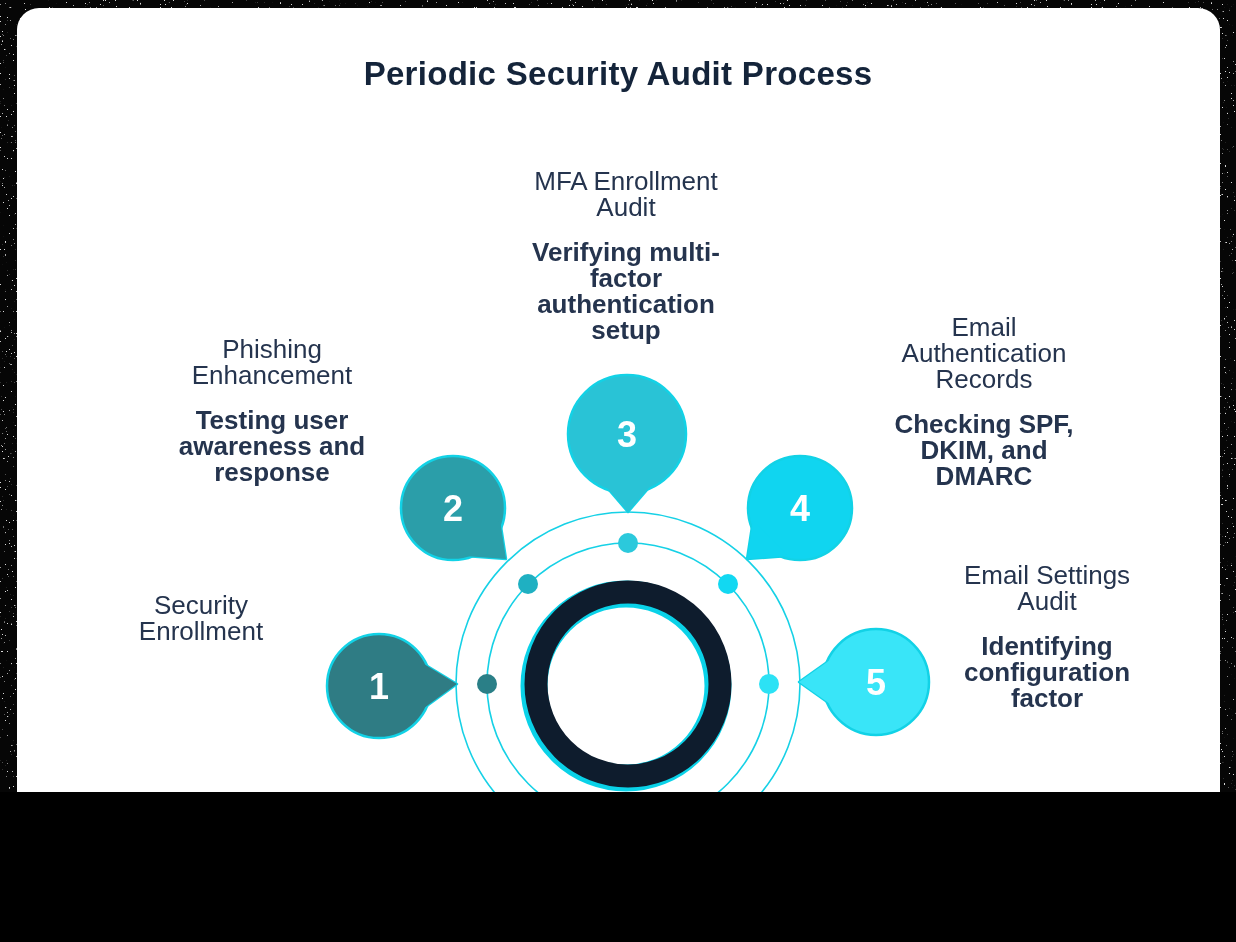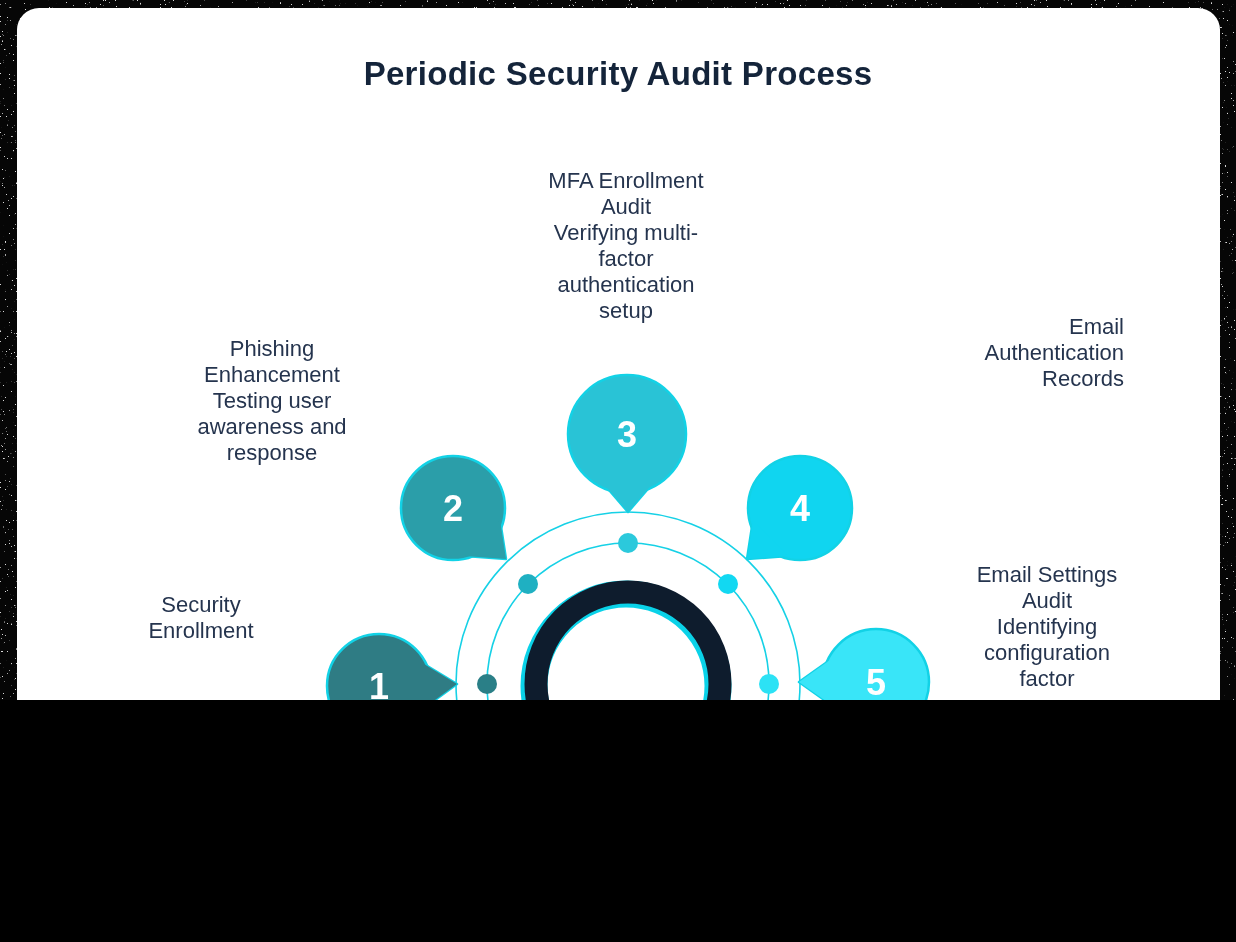--- a/index.html
+++ b/index.html
@@ -1,47 +1,47 @@
 <!DOCTYPE html>
 <html><head>
 <meta charset="utf-8">
 <style>
   html,body{margin:0;padding:0;background:#000;}
   .canvas{
     position:relative;
-    width:1236px;height:700px;
+    width:1236px;height:792px;
     background:#7dd3fc;
     overflow:hidden;
     font-family:"Liberation Sans",sans-serif;
   }
   .frame-noise{position:absolute;left:0;top:0;width:1236px;height:942px;}
   .card{
     position:absolute;left:17px;top:8px;width:1203px;height:908px;
     background:#ffffff;border-radius:22px;
   }
   .page-title{
     position:absolute;left:0;top:55px;width:100%;
     text-align:center;
     font-size:33px;font-weight:700;letter-spacing:.3px;
     color:#14243a;
   }
   .diagram{position:absolute;left:0;top:0;width:1236px;height:942px;}
   .step-label{
     position:absolute;width:240px;
     text-align:center;
     color:#25344e;
-    font-size:22px;line-height:26px;font-weight:500;
+    font-size:26px;line-height:26px;font-weight:500;
   }
   .step-label .heading,
   .step-label .desc{white-space:pre-line;}
-  .step-label .desc{}
+  .step-label .desc{margin-top:19px;font-weight:bold;}
   .lbl-1{left:81px;top:592px;}
   .lbl-2{left:152px;top:336px;}
   .lbl-3{left:506px;top:168px;}
-  .lbl-4{left:884px;top:314px;text-align:right;}
+  .lbl-4{left:864px;top:314px;}
   .lbl-5{left:927px;top:562px;}
   .orbit{fill:none;stroke-width:1.6px;}
   .bubble{stroke-width:2.5px;stroke-linejoin:round;}
   .tail-cover{stroke:none;}
   .step-number{
     fill:#ffffff;
     font-family:"Liberation Sans",sans-serif;
     font-size:36px;font-weight:700;
     text-anchor:middle;
   }
@@ -135,20 +135,23 @@
     <div class="desc">Verifying multi-
 factor
 authentication
 setup</div>
   </div>
 
   <div class="step-label lbl-4">
     <div class="heading">Email
 Authentication
 Records</div>
+    <div class="desc">Checking SPF,
+DKIM, and
+DMARC</div>
   </div>
 
   <div class="step-label lbl-5">
     <div class="heading">Email Settings
 Audit</div>
     <div class="desc">Identifying
 configuration
 factor</div>
   </div>
 

